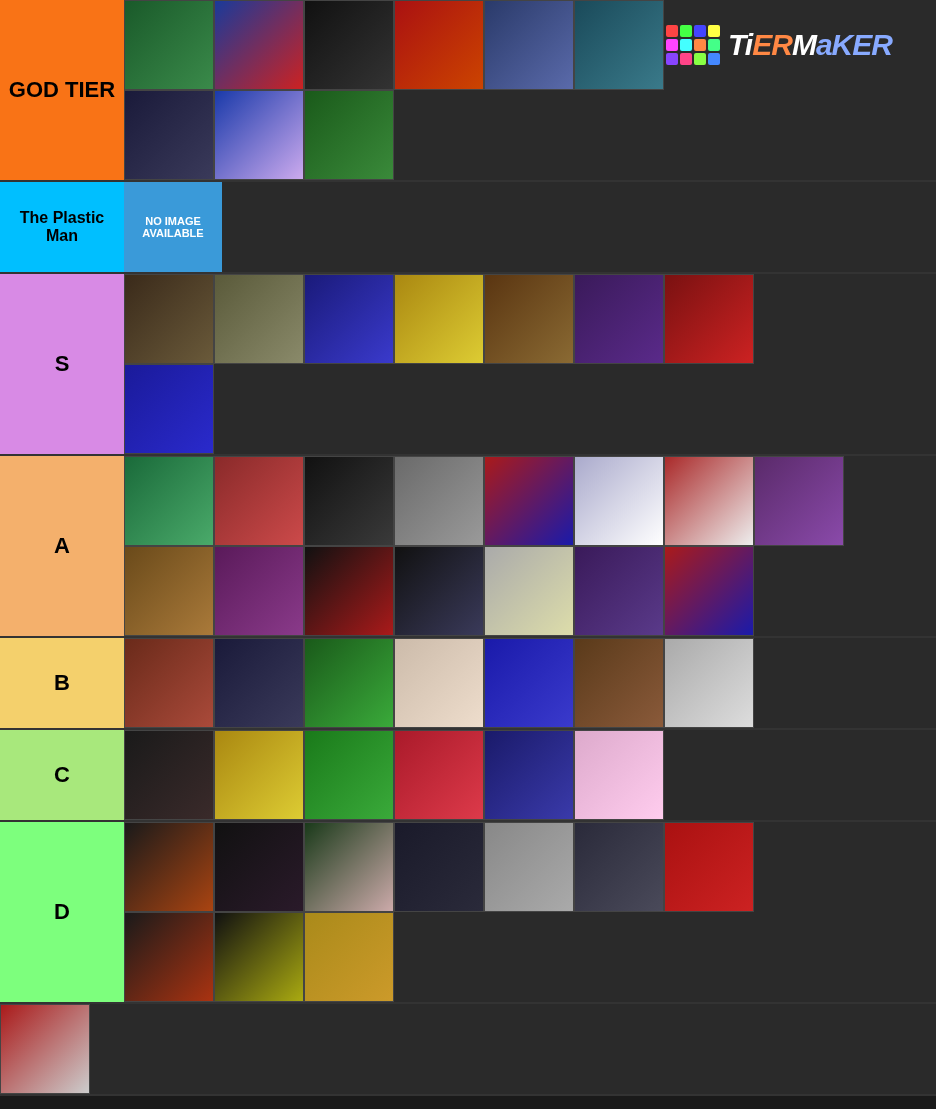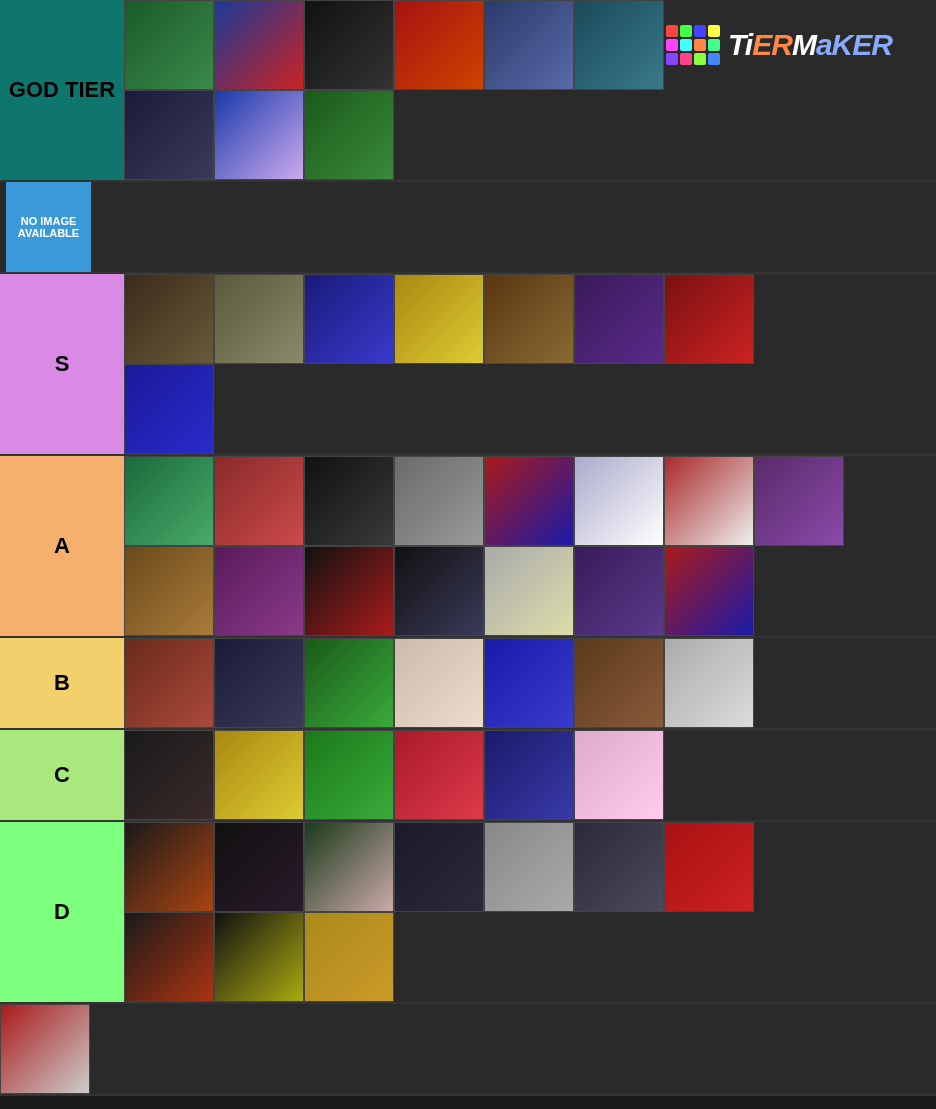--- a/index.html
+++ b/index.html
@@ -35,37 +35,36 @@
 
     .tier-content {
       flex: 1;
       display: flex;
       flex-wrap: wrap;
       background: #2a2a2a;
       min-height: 90px;
     }
 
     .tier-cell-placeholder {
-      width: 85px;
+      width: 98px;
       height: 90px;
       background: #3a9ad9;
       display: flex;
       align-items: center;
       justify-content: center;
       text-align: center;
       color: white;
       font-weight: bold;
       font-size: 11px;
       padding: 4px;
       flex-shrink: 0;
-      margin-left: 6px;
-    }
-
-    
-    .tier-god { background: #0f766e; }
+    }
+
+    
+    .tier-god { background: #f97316; }
     .tier-plastic { background: #00bfff; }
     .tier-s { background: #d88ae5; }
     .tier-a { background: #f4b06c; }
     .tier-b { background: #f4d06c; }
     .tier-c { background: #a8e87c; }
     .tier-d { background: #7dff7d; }
     .tier-asshole { background: #7dff7d; }
 
     
     .c1 { background: linear-gradient(135deg, #2d6b3a, #4a9a5a); }
@@ -131,20 +130,21 @@
 
       <div style="display:flex; flex-direction:row;">
         <div class="char-img" style="background:linear-gradient(135deg,#1a1a3a,#3a3a5a);"></div>
         <div class="char-img" style="background:linear-gradient(135deg,#1a3aaa,#ccaaee);"></div>
         <div class="char-img" style="background:linear-gradient(135deg,#1a5a1a,#3a8a3a);"></div>
       </div>
     </div>
   </div>
 
   <div class="tier-row">
+    <div class="tier-label tier-plastic" style="font-size:16px;">The Plastic Man</div>
     <div class="tier-content">
       <div class="tier-cell-placeholder">
         <span>NO IMAGE AVAILABLE</span>
       </div>
     </div>
   </div>
 
   <div class="tier-row">
     <div class="tier-label tier-s">S</div>
     <div class="tier-content">

